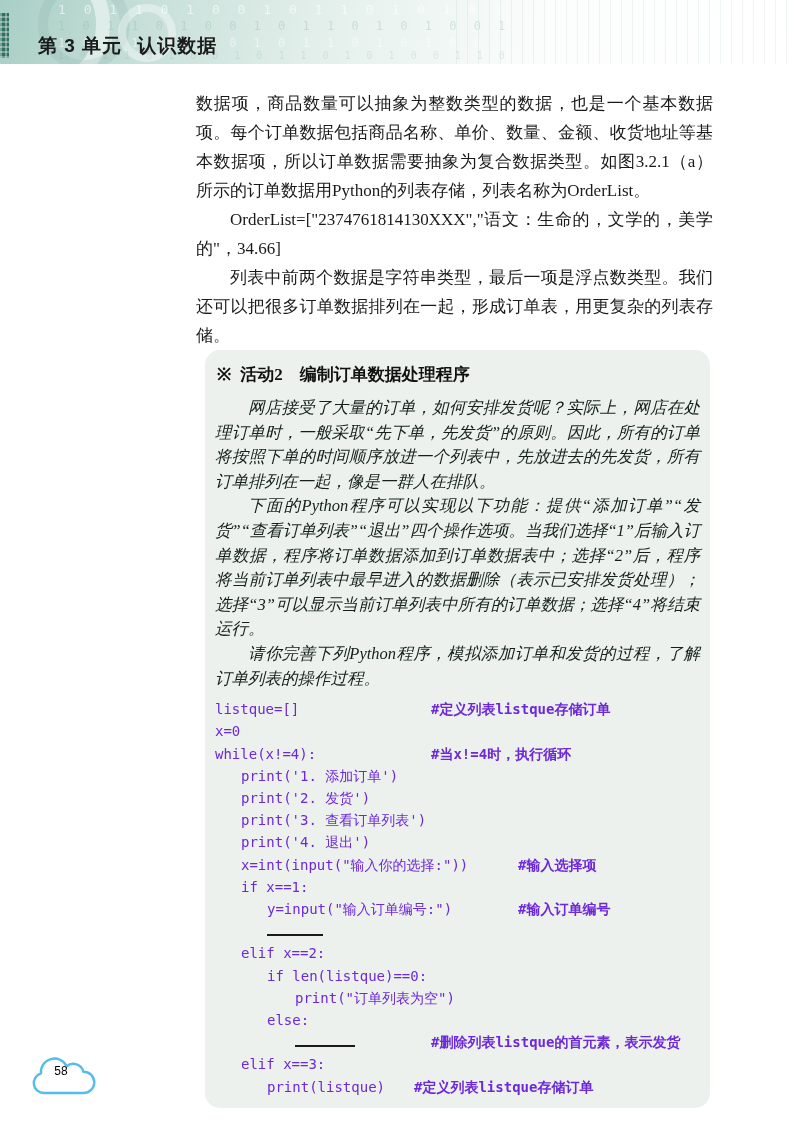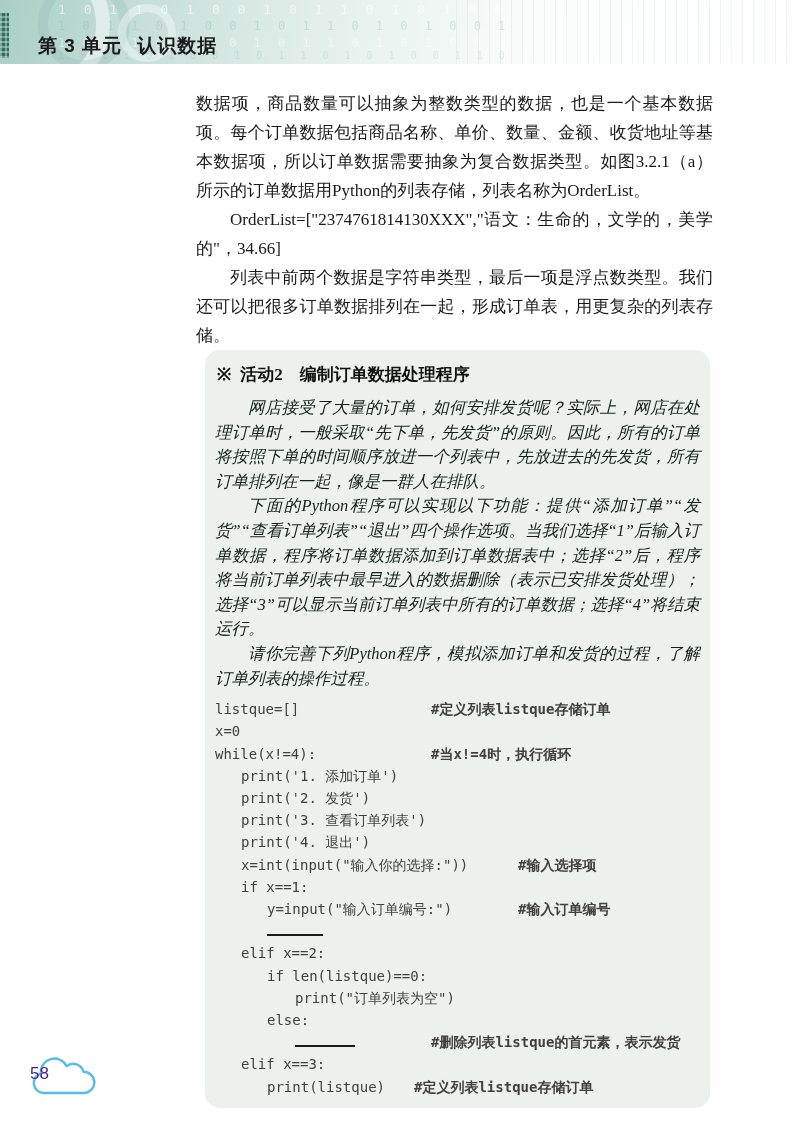--- a/index.html
+++ b/index.html
@@ -36,31 +36,31 @@
 
   
   .activity-box{margin-top:0;margin-left:9px;width:505px;box-sizing:border-box;
                 background:#ecf1ed;padding:10px 10px 10px 10px;border-radius:15px;}
   .act-title{margin:2px 0 9px 2px;font-size:17px;font-weight:bold;line-height:25px;color:#111;}
   .act-title .marker{margin-right:9px;}
   .act-title .label{margin-right:17px;}
   .act-p{margin:0;font-size:16.5px;line-height:24.6px;text-indent:2em;text-align:justify;
          font-style:italic;color:#15201c;}
   .code-block{margin-top:7px;font-family:"DejaVu Sans Mono","Liberation Mono",monospace;
-              font-size:14px;line-height:22.2px;color:#404040;}
+              font-size:14px;line-height:22.2px;color:#6d28d9;}
   .code-line{display:flex;align-items:baseline;white-space:pre;}
   .code-text{display:inline-block;box-sizing:border-box;white-space:pre;}
   .code-comment{white-space:pre;font-weight:bold;}
   .blank-line{display:inline-block;height:12px;border-bottom:2px solid #1a1a1a;}
 
   
   .pagenum-wrap{position:absolute;left:30px;top:1051px;width:66px;height:50px;}
   .pagenum-wrap svg{position:absolute;left:0;top:0;}
-  .pagenum{position:absolute;left:0;top:13px;width:62px;
-           font-family:"Liberation Sans","DejaVu Sans",sans-serif;font-size:17px;color:#4c1d95;}
+  .pagenum{position:absolute;left:0;top:13px;width:62px;text-align:center;
+           font-family:"Liberation Sans","DejaVu Sans",sans-serif;font-size:12px;color:#000000;}
 </style>
 </head>
 <body>
 
 <div class="page">
 
   <div class="header">
     <div class="deco-circle c1"></div>
     <div class="deco-circle c2"></div>
     <div class="deco-circle c3"></div>

